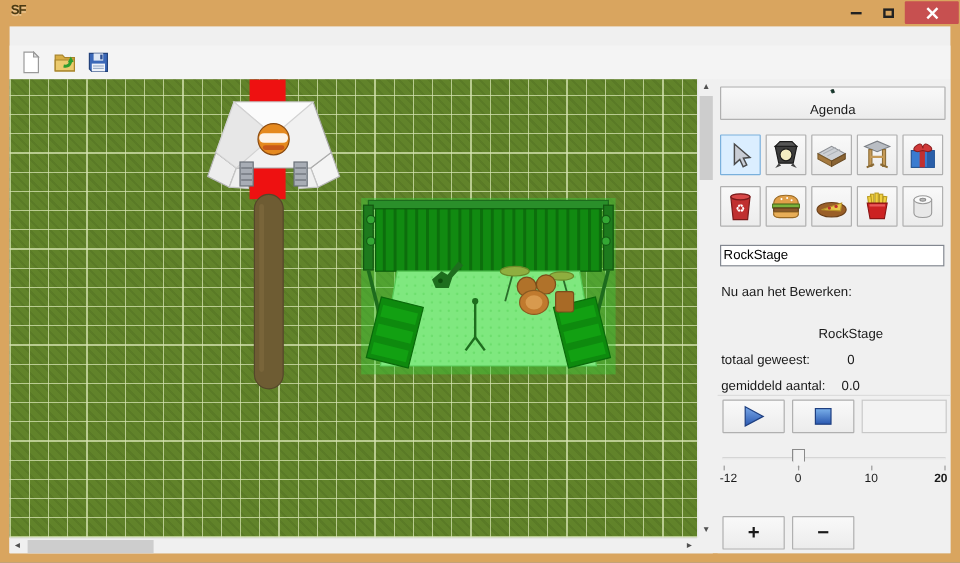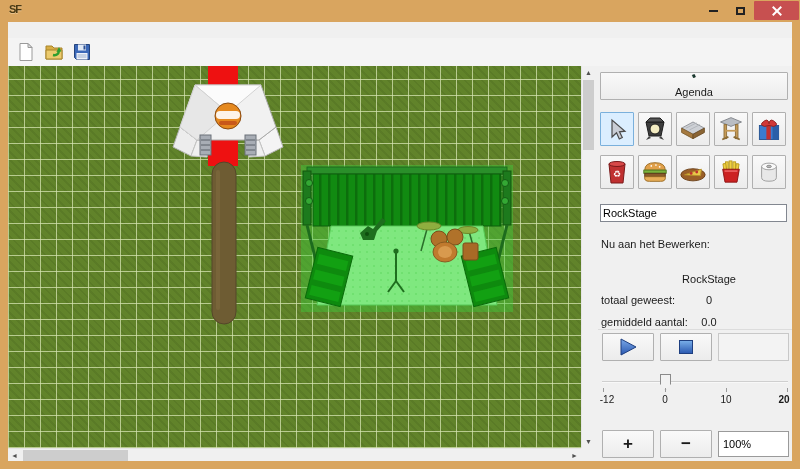--- a/index.html
+++ b/index.html
@@ -375,17 +375,16 @@
         <div class="tick" style="left:128px;"></div>
         <div class="tick" style="left:189px;"></div>
         <div class="tick-lbl" style="left:9px;">-12</div>
         <div class="tick-lbl" style="left:67px;">0</div>
         <div class="tick-lbl" style="left:128px;">10</div>
         <div class="tick-lbl" style="left:186px;font-weight:bold;">20</div>
       </div>
 
       <button class="btn plus-btn">+</button>
       <button class="btn minus-btn">−</button>
-      <input class="zoom-field" value="100%" style="">
 
     </div>
   </div>
 </div>
 
 </body></html>

